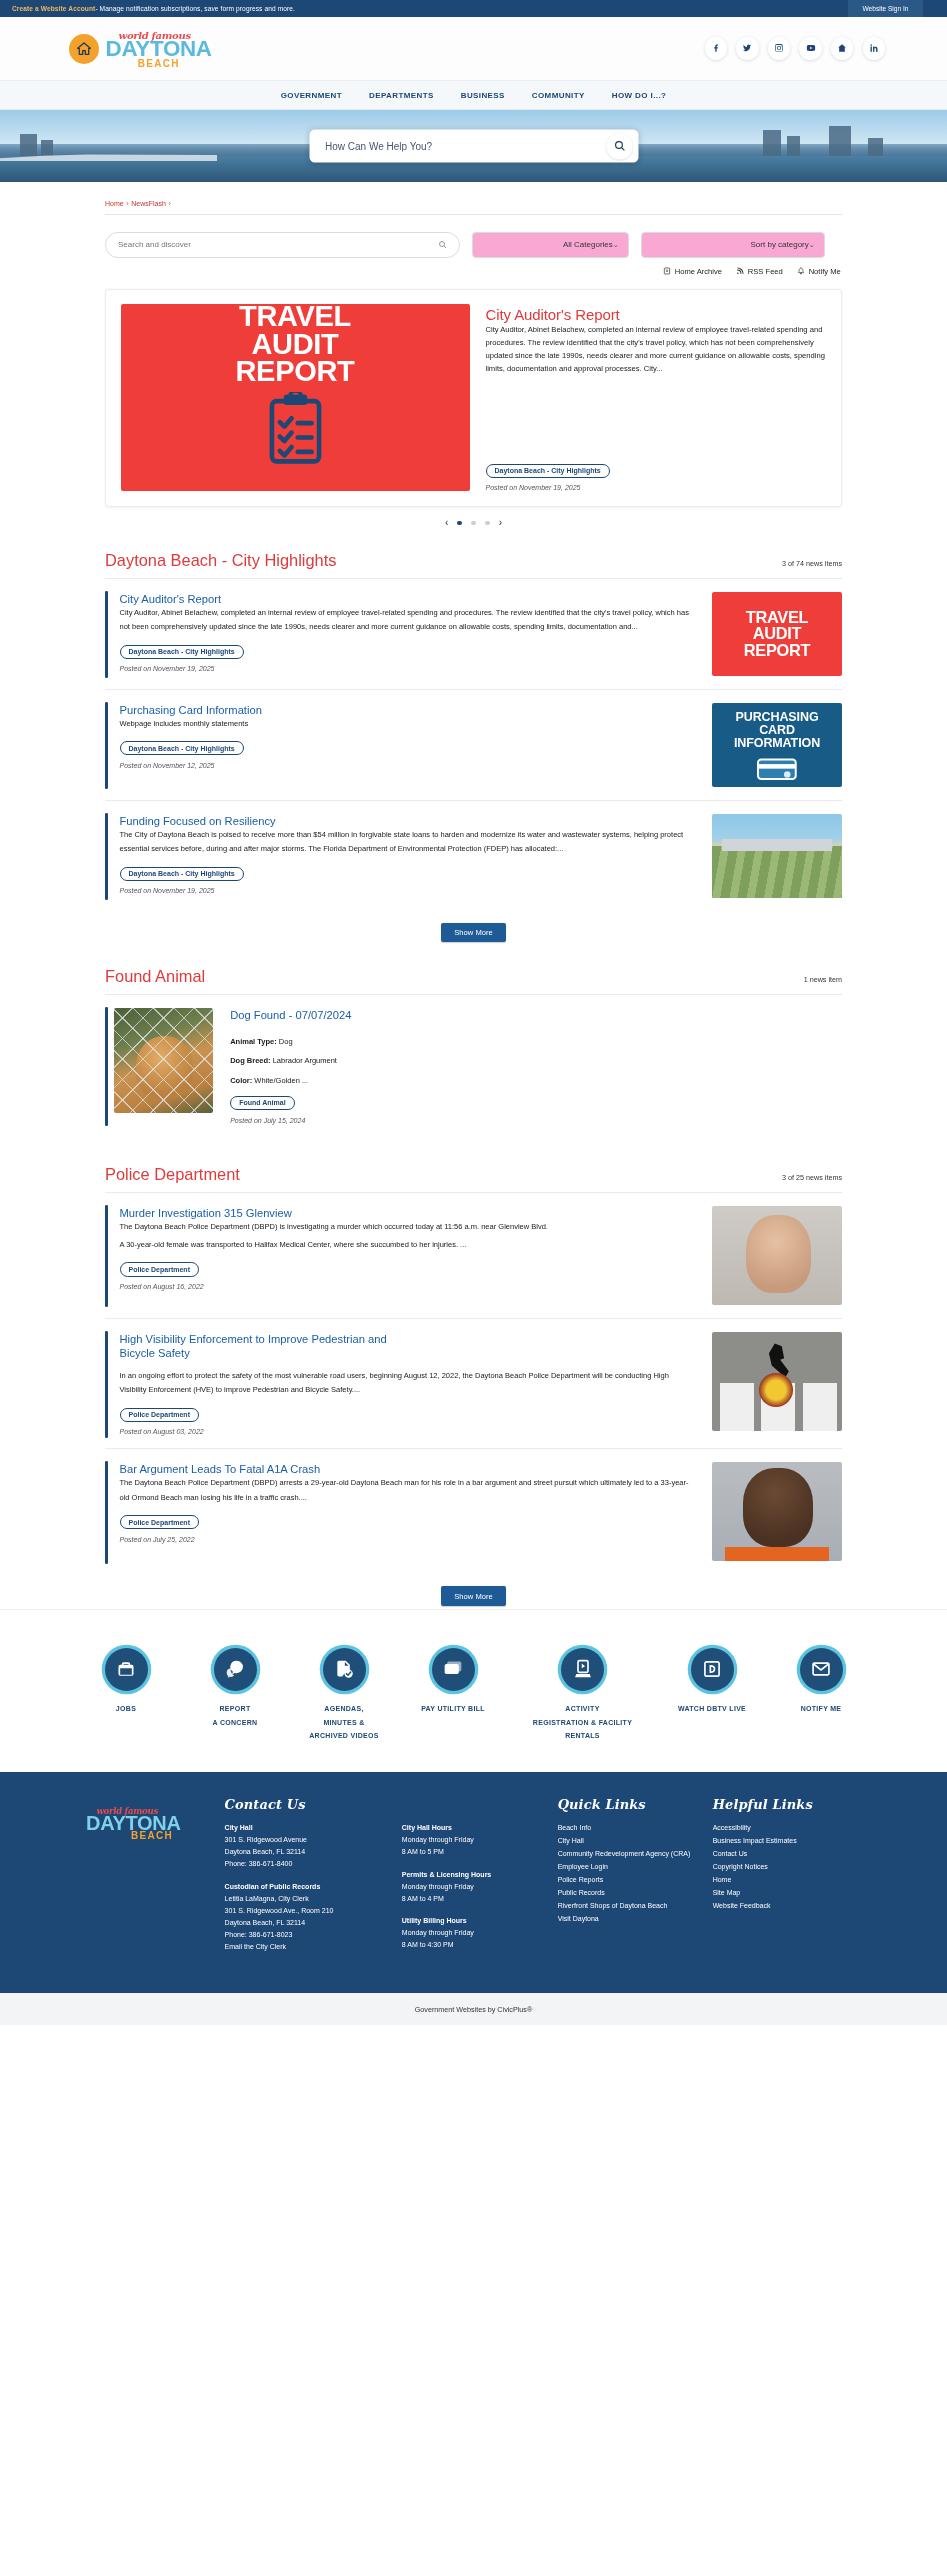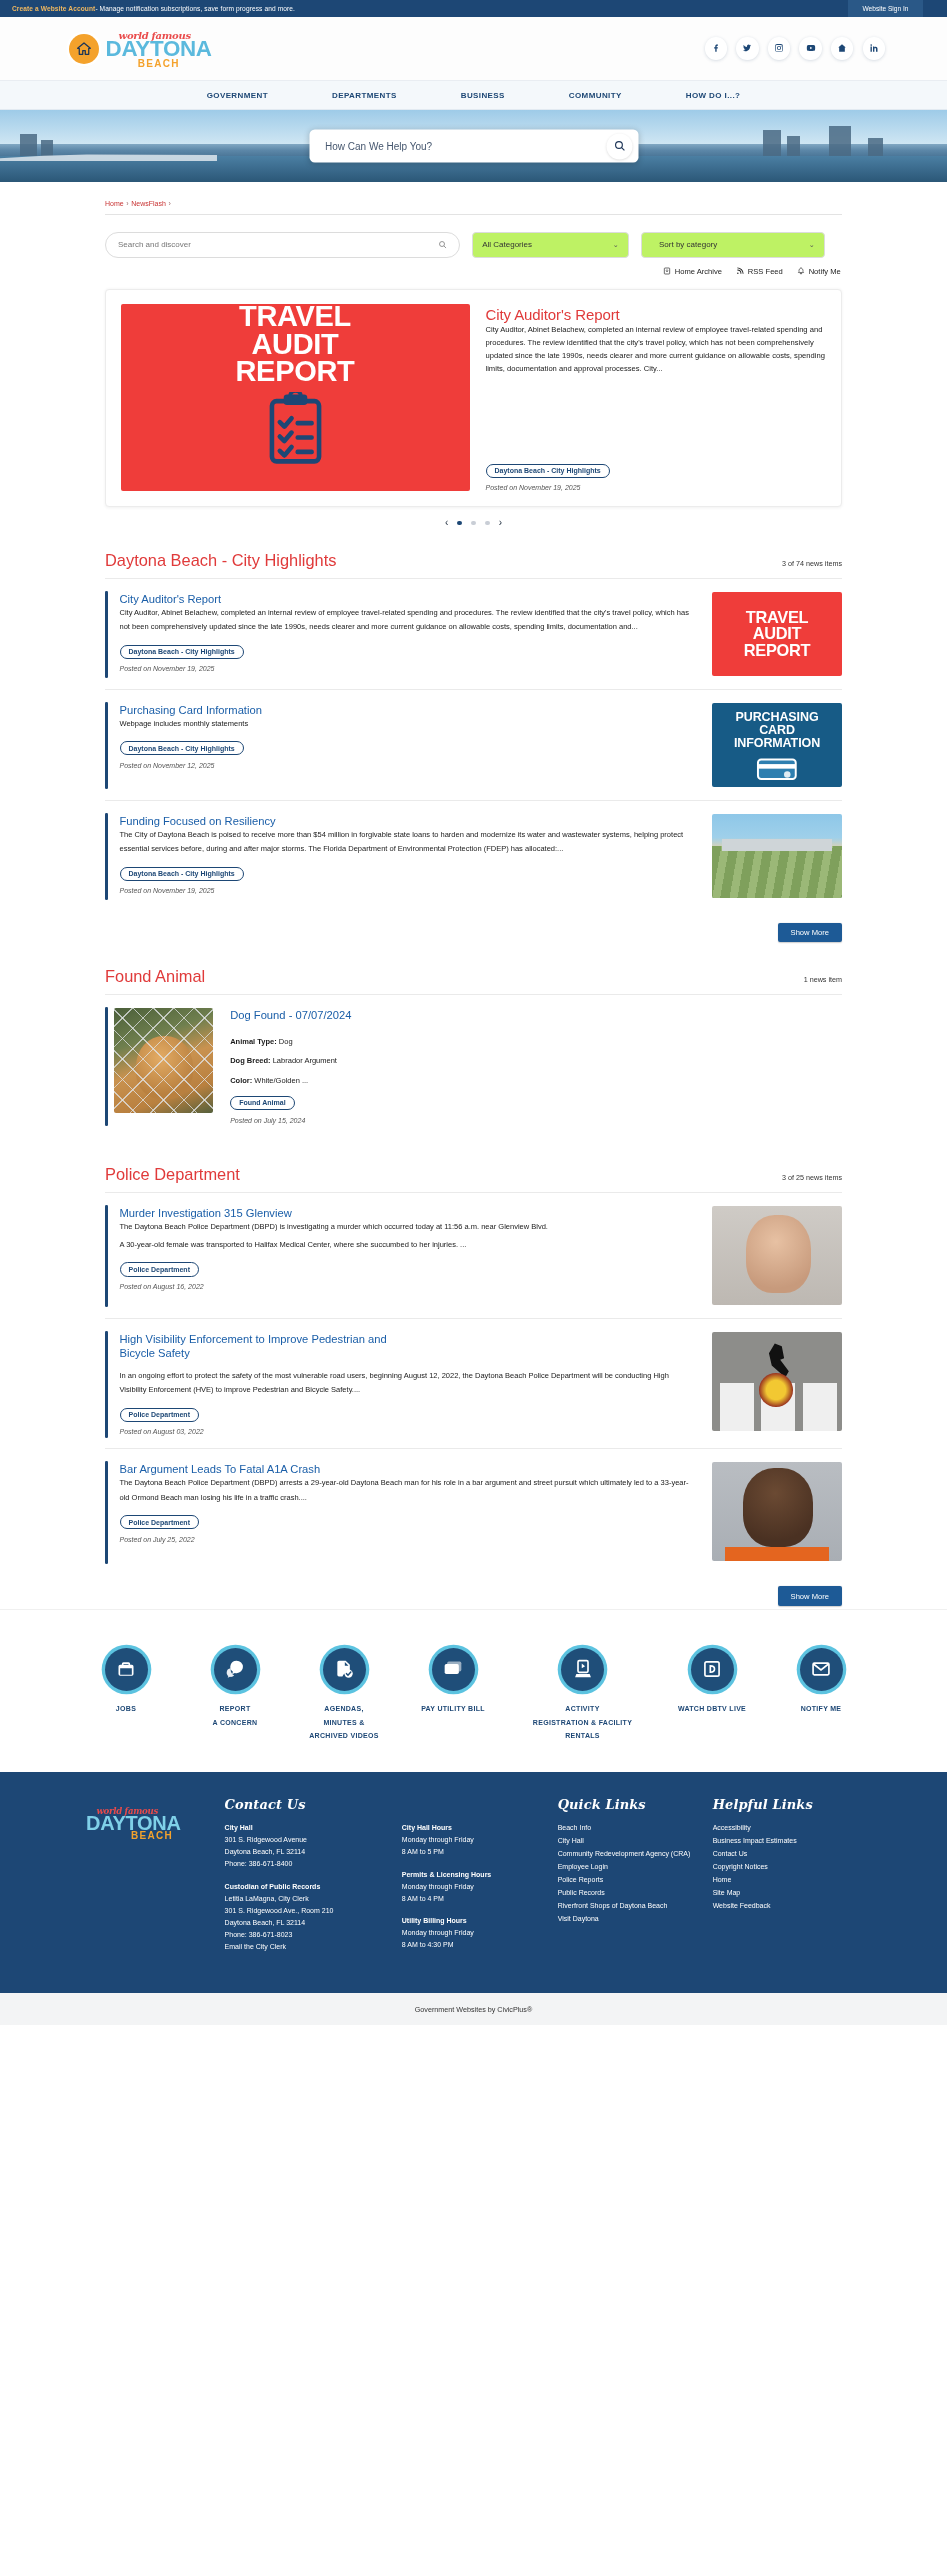--- a/index.html
+++ b/index.html
@@ -84,21 +84,21 @@
   }
   .social svg { width: 10px; height: 10px; fill: #1d4775; }
 
   
   .mainnav {
     height: 29px;
     background: #f4f8fb;
     display: flex;
     align-items: center;
     justify-content: center;
-    gap: 64px;
+    gap: 27px;
     border-bottom: 0.7px solid #e2eaf1;
   }
   .mainnav a {
     font-size: 8px; font-weight: bold;
     color: #1d4775; letter-spacing: 0.4px;
   }
 
   
   .hero {
     height: 72px;
@@ -165,22 +165,22 @@
     background: #fff;
   }
   .search-field input {
     flex: 1; border: none; outline: none; font-size: 8px; color: #444;
     font-family: "Liberation Sans", sans-serif;
   }
   .search-field input::placeholder { color: #777; }
   .search-field svg { width: 9.2px; height: 9.2px; stroke: #777; fill: none; stroke-width: 2; }
   .select-box {
     height: 26px; border: 0.7px solid #dcdcdc; border-radius: 4px;
-    display: flex; align-items: center; justify-content: space-between;
-    padding: 0 9.2px; font-size: 8px; color: #333; background: #bef264;
+    display: flex; align-items: center; justify-content: flex-end;
+    padding: 0 9.2px; font-size: 8px; color: #333; background: #f9a8d4;
   }
   .select-box.cat { width: 157px; }
   .select-box.sort { width: 184px; padding-left: 17px; }
   .chev { font-size: 7.2px; color: #555; }
 
   .actions-row {
     display: flex; justify-content: flex-end; gap: 14.5px;
     padding: 9.2px 1.3px 0 0; font-size: 7.6px; color: #222;
   }
   .action { display: flex; align-items: center; gap: 3.3px; }
@@ -318,21 +318,21 @@
   .thumb-mug2 .face {
     position:absolute; left:24%; top:6%; width:54%; height:80%;
     border-radius: 44% 44% 40% 40%;
     background: radial-gradient(circle at 46% 32%, #6b4a33, #4a3122 72%);
   }
   .thumb-mug2 .shirt {
     position:absolute; left:10%; bottom:0; width:80%; height:14%;
     background:#e4651f;
   }
 
-  .show-more-row { display: flex; justify-content: flex-end; padding: 12px 0 2.6px 0; }
+  .show-more-row { display: flex; justify-content: center; padding: 12px 0 2.6px 0; }
   .show-more {
     background: #1d5a96; color: #fff; border: none;
     border-radius: 2px; padding: 5.3px 13px; font-size: 7.6px;
     font-family: "Liberation Sans", sans-serif; cursor: pointer;
     box-shadow: 0 0.7px 1.3px rgba(0,0,0,.2);
   }
 
   .meta-line { font-size: 7.5px; color: #1a1a1a; margin-bottom: 10.5px; }
   .meta-line b { font-weight: bold; }
 

